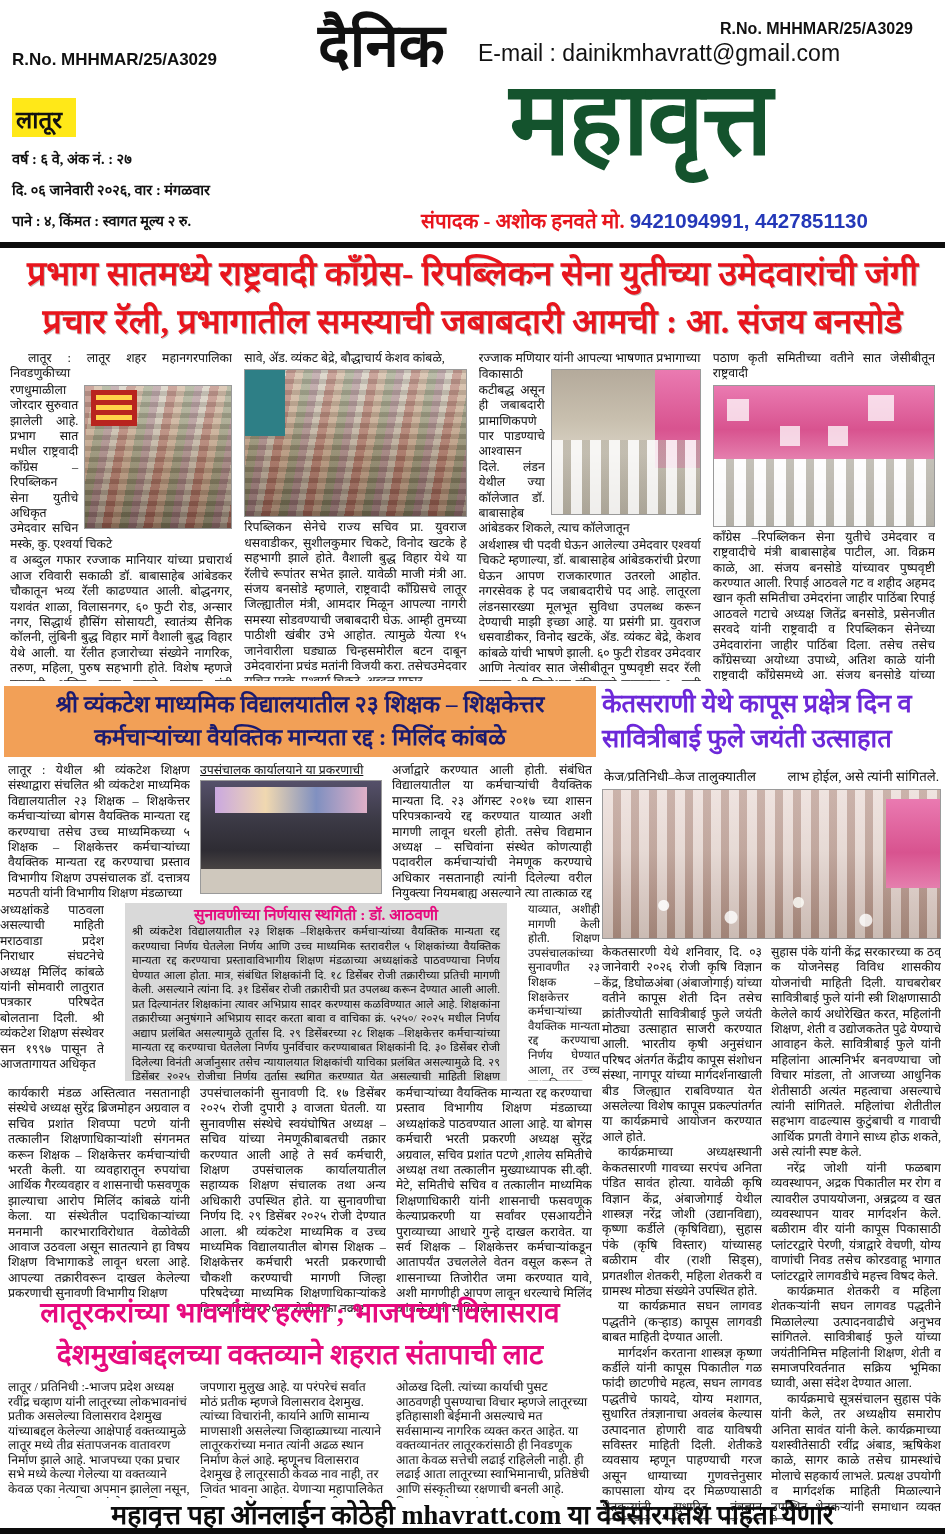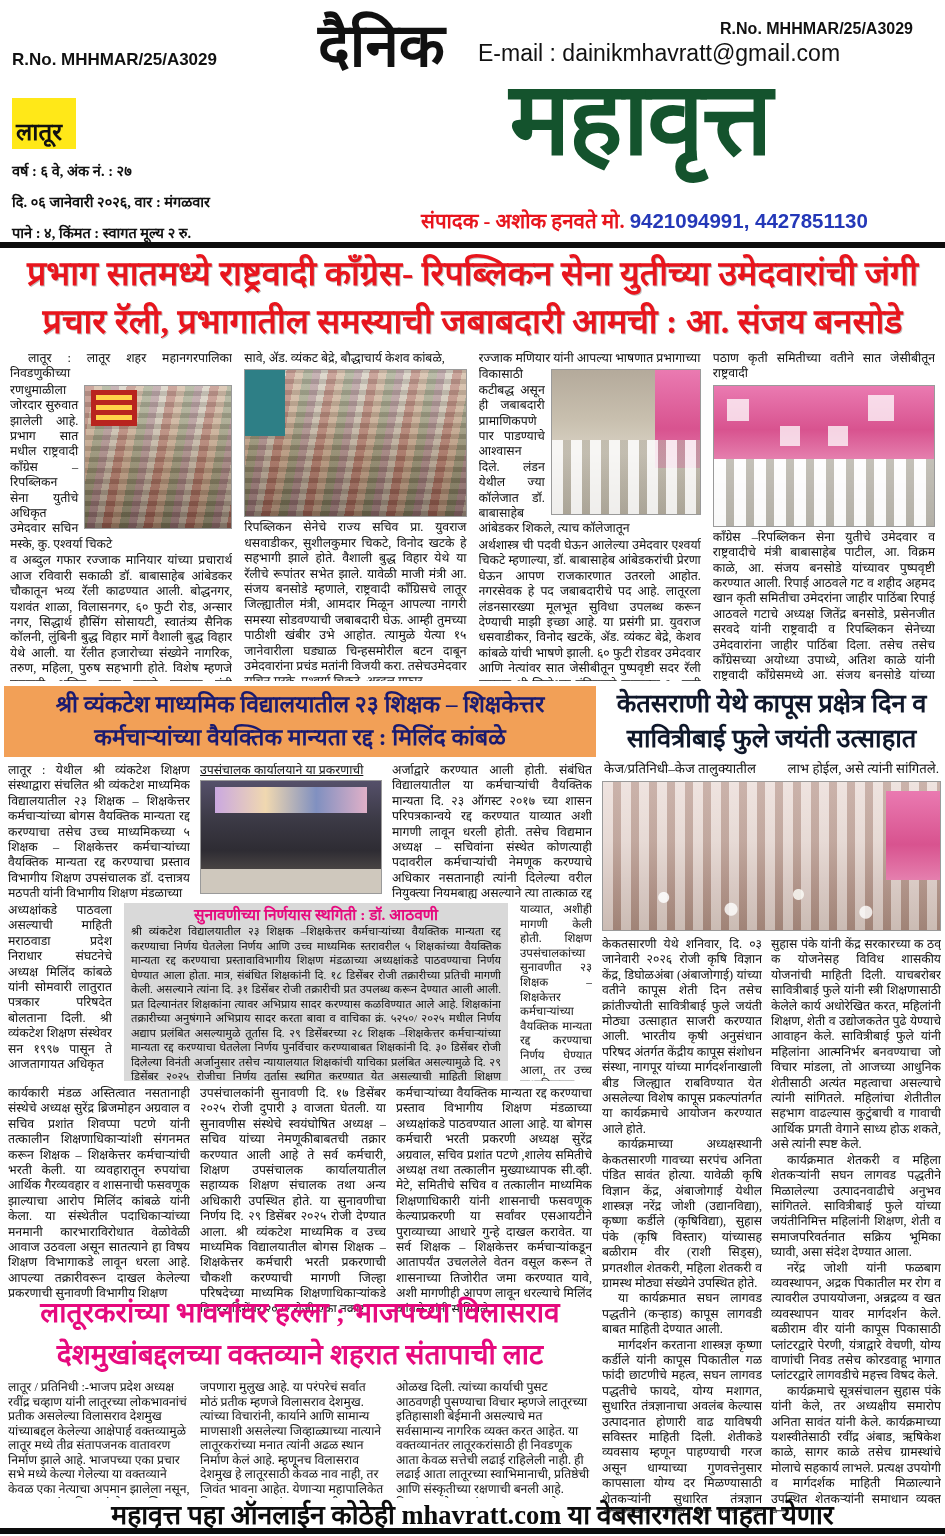--- a/index.html
+++ b/index.html
@@ -4,21 +4,21 @@
 <style>
   html,body{margin:0;padding:0;background:#888;}
   .page{position:relative;width:945px;height:1536px;margin:0 auto;background:#ffffff;
         font-family:"Liberation Serif","DejaVu Serif",serif;color:#111;overflow:hidden;}
 
   
   .reg-top{position:absolute;top:20px;right:32px;font-family:"Liberation Sans","DejaVu Sans",sans-serif;
            font-weight:bold;font-size:16px;}
   .info-block{position:absolute;left:12px;top:50px;width:305px;}
   .reg-left{font-family:"Liberation Sans","DejaVu Sans",sans-serif;font-weight:bold;font-size:17px;}
-  .city{display:inline-block;margin-top:10px;font-size:24px;font-weight:bold;background:#ffe818;padding:16px 14px 2px 4px;}
+  .city{display:inline-block;margin-top:10px;font-size:24px;font-weight:bold;background:#ffe818;padding:4px 14px 2px 4px;}
   .info-line{margin-top:11px;font-size:14.5px;font-weight:bold;}
   .daily{position:absolute;left:318px;top:16px;font-size:60px;font-weight:bold;line-height:1;}
   .email{position:absolute;left:478px;top:40px;font-size:23px;font-family:"Liberation Sans","DejaVu Sans",sans-serif;}
   .masthead{position:absolute;left:345px;top:66px;width:590px;text-align:center;font-size:102px;line-height:1.05;
             font-weight:900;color:#14532d;letter-spacing:-2px;white-space:nowrap;}
   .editor-line{position:absolute;left:352px;top:206px;width:585px;text-align:center;font-size:20.5px;
                font-weight:bold;color:#e8151d;}
   .editor-line .phones{color:#2438b8;font-family:"Liberation Sans","DejaVu Sans",sans-serif;}
   .rule{position:absolute;left:0;right:0;background:#0d0d0d;}
   .rule-top{top:242px;height:6px;}
@@ -77,32 +77,32 @@
       linear-gradient(180deg,#e2cdc6 0%,#d3bcb3 40%,#b89c91 72%,#a08476 100%);}
   .hall .pinkbanner{right:0;top:6%;width:16%;height:60%;}
 
   
   .a2{position:absolute;left:0;top:686px;width:600px;}
   .a2-headbox{margin:0 4px;background:#f2a057;color:#1a1a70;text-align:center;font-weight:bold;
               font-size:23px;line-height:32.5px;padding:3px 8px;}
   .a2-rowA{display:flex;gap:10px;padding:0 8px;margin-top:6px;height:138px;}
   .a2-rowA .cA1{width:182px;} .a2-rowA .cA2{width:182px;text-decoration:underline;} .a2-rowA .cA3{flex:1;}
   .a2-ph{width:100%;height:114px;margin-top:2px;}
-  .a2-rowB{display:flex;gap:12px;padding:0 8px;margin-top:2px;height:178px;}
+  .a2-rowB{display:flex;gap:21px;padding:0 0;margin-top:2px;height:178px;}
   .a2-rowB .nL{width:104px;} .a2-rowB .nR{width:72px;font-size:11.6px;line-height:14.6px;}
   .graybox{flex:1;background:#d9d9d9;padding:2px 7px;box-sizing:border-box;overflow:hidden;}
   .graybox .gb-title{text-align:center;color:#e60a7e;font-weight:bold;font-size:15.5px;line-height:19px;}
   .graybox .gb-body{font-size:11.2px;line-height:14.5px;text-align:justify;}
   .a2-rowC{display:flex;gap:10px;padding:0 8px;margin-top:5px;height:226px;}
   .a2-rowC .cC1{width:182px;} .a2-rowC .cC2{width:186px;} .a2-rowC .cC3{flex:1;}
 
   
   .a3{position:absolute;left:602px;top:686px;width:339px;}
-  .a3 .hl{text-align:center;font-weight:bold;font-size:25.5px;line-height:35px;color:#0f172a;}
-  .a3-byline{display:flex;justify-content:space-between;font-size:13.2px;margin-top:3px;padding:0 2px;}
+  .a3 .hl{font-weight:bold;font-size:25.5px;line-height:35px;color:#6d28d9;}
+  .a3-byline{display:flex;justify-content:space-between;font-size:13.2px;margin-top:11px;padding:0 2px;}
   .a3-ph{width:100%;height:150px;margin-top:4px;}
   .a3-cols{display:flex;gap:9px;margin-top:6px;height:576px;}
   .a3-cols .c1{width:160px;} .a3-cols .c2{flex:1;}
   .a3-cols p{margin:0;} .a3-cols p+p{text-indent:16px;}
 
   
   .a4{position:absolute;left:0;top:1292px;width:600px;}
   .a4 .hl{text-align:center;font-weight:bold;font-size:28px;line-height:42px;color:#e60a7e;}
   .a4-cols{display:flex;gap:10px;padding:0 8px;margin-top:4px;height:118px;font-size:12.2px;line-height:14.5px;}
   .a4-cols .c1{width:182px;} .a4-cols .c2{width:186px;} .a4-cols .c3{flex:1;}
@@ -248,22 +248,22 @@
     </div>
     <div class="a3-cols bodytext">
       <div class="col c1">
         <p>केकतसारणी येथे शनिवार, दि. ०३ जानेवारी २०२६ रोजी कृषि विज्ञान केंद्र, डिघोळअंबा (अंबाजोगाई) यांच्या वतीने कापूस शेती दिन तसेच क्रांतीज्योती सावित्रीबाई फुले जयंती मोठ्या उत्साहात साजरी करण्यात आली. भारतीय कृषी अनुसंधान परिषद अंतर्गत केंद्रीय कापूस संशोधन संस्था, नागपूर यांच्या मार्गदर्शनाखाली बीड जिल्ह्यात राबविण्यात येत असलेल्या विशेष कापूस प्रकल्पांतर्गत या कार्यक्रमाचे आयोजन करण्यात आले होते.</p>
         <p>कार्यक्रमाच्या अध्यक्षस्थानी केकतसारणी गावच्या सरपंच अनिता पंडित सावंत होत्या. यावेळी कृषि विज्ञान केंद्र, अंबाजोगाई येथील शास्त्रज्ञ नरेंद्र जोशी (उद्यानविद्या), कृष्णा कर्डीले (कृषिविद्या), सुहास पंके (कृषि विस्तार) यांच्यासह बळीराम वीर (राशी सिड्स), प्रगतशील शेतकरी, महिला शेतकरी व ग्रामस्थ मोठ्या संख्येने उपस्थित होते.</p>
         <p>या कार्यक्रमात सघन लागवड पद्धतीने (कऱ्हाड) कापूस लागवडी बाबत माहिती देण्यात आली.</p>
         <p>मार्गदर्शन करताना शास्त्रज्ञ कृष्णा कर्डीले यांनी कापूस पिकातील गळ फांदी छाटणीचे महत्व, सघन लागवड पद्धतीचे फायदे, योग्य मशागत, सुधारित तंत्रज्ञानाचा अवलंब केल्यास उत्पादनात होणारी वाढ याविषयी सविस्तर माहिती दिली. शेतीकडे व्यवसाय म्हणून पाहण्याची गरज असून धाग्याच्या गुणवत्तेनुसार कापसाला योग्य दर मिळण्यासाठी शेतकऱ्यांनी सुधारित तंत्रज्ञान अवलंबवावे. तसेच 'एक गाव  एक वाण  एक तंत्रज्ञान' ही संकल्पना स्वीकारल्यास शेतकऱ्यांचा आर्थिक</p>
       </div>
       <div class="col c2">
         <p>सुहास पंके यांनी केंद्र सरकारच्या क ठव् क योजनेसह विविध शासकीय योजनांची माहिती दिली. याचबरोबर सावित्रीबाई फुले यांनी स्त्री शिक्षणासाठी केलेले कार्य अधोरेखित करत, महिलांनी शिक्षण, शेती व उद्योजकतेत पुढे येण्याचे आवाहन केले. सावित्रीबाई फुले यांनी महिलांना आत्मनिर्भर बनवण्याचा जो विचार मांडला, तो आजच्या आधुनिक शेतीसाठी अत्यंत महत्वाचा असल्याचे त्यांनी सांगितले. महिलांचा शेतीतील सहभाग वाढल्यास कुटुंबाची व गावाची आर्थिक प्रगती वेगाने साध्य होऊ शकते, असे त्यांनी स्पष्ट केले.</p>
+        <p>नरेंद्र जोशी यांनी फळबाग व्यवस्थापन, अद्रक पिकातील मर रोग व त्यावरील उपाययोजना, अन्नद्रव्य व खत व्यवस्थापन यावर मार्गदर्शन केले. बळीराम वीर यांनी कापूस पिकासाठी प्लांटरद्वारे पेरणी, यंत्राद्वारे वेचणी, योग्य वाणांची निवड तसेच कोरडवाहू भागात प्लांटरद्वारे लागवडीचे महत्त्व विषद केले.</p>
         <p>कार्यक्रमात शेतकरी व महिला शेतकऱ्यांनी सघन लागवड पद्धतीने मिळालेल्या उत्पादनवाढीचे अनुभव सांगितले. सावित्रीबाई फुले यांच्या जयंतीनिमित्त महिलांनी शिक्षण, शेती व समाजपरिवर्तनात सक्रिय भूमिका घ्यावी, असा संदेश देण्यात आला.</p>
-        <p>नरेंद्र जोशी यांनी फळबाग व्यवस्थापन, अद्रक पिकातील मर रोग व त्यावरील उपाययोजना, अन्नद्रव्य व खत व्यवस्थापन यावर मार्गदर्शन केले. बळीराम वीर यांनी कापूस पिकासाठी प्लांटरद्वारे पेरणी, यंत्राद्वारे वेचणी, योग्य वाणांची निवड तसेच कोरडवाहू भागात प्लांटरद्वारे लागवडीचे महत्त्व विषद केले.</p>
         <p>कार्यक्रमाचे सूत्रसंचालन सुहास पंके यांनी केले, तर अध्यक्षीय समारोप अनिता सावंत यांनी केले. कार्यक्रमाच्या यशस्वीतेसाठी रवींद्र अंबाड, ऋषिकेश काळे, सागर काळे तसेच ग्रामस्थांचे मोलाचे सहकार्य लाभले. प्रत्यक्ष उपयोगी व मार्गदर्शक माहिती मिळाल्याने उपस्थित शेतकऱ्यांनी समाधान व्यक्त केले.</p>
       </div>
     </div>
   </section>
 
   <section class="a4">
     <div class="hl">लातूरकरांच्या भावनांवर हल्ला ; भाजपच्या विलासराव</div>
     <div class="hl">देशमुखांबद्दलच्या वक्तव्याने शहरात संतापाची लाट</div>
     <div class="a4-cols">
       <div class="col c1">

